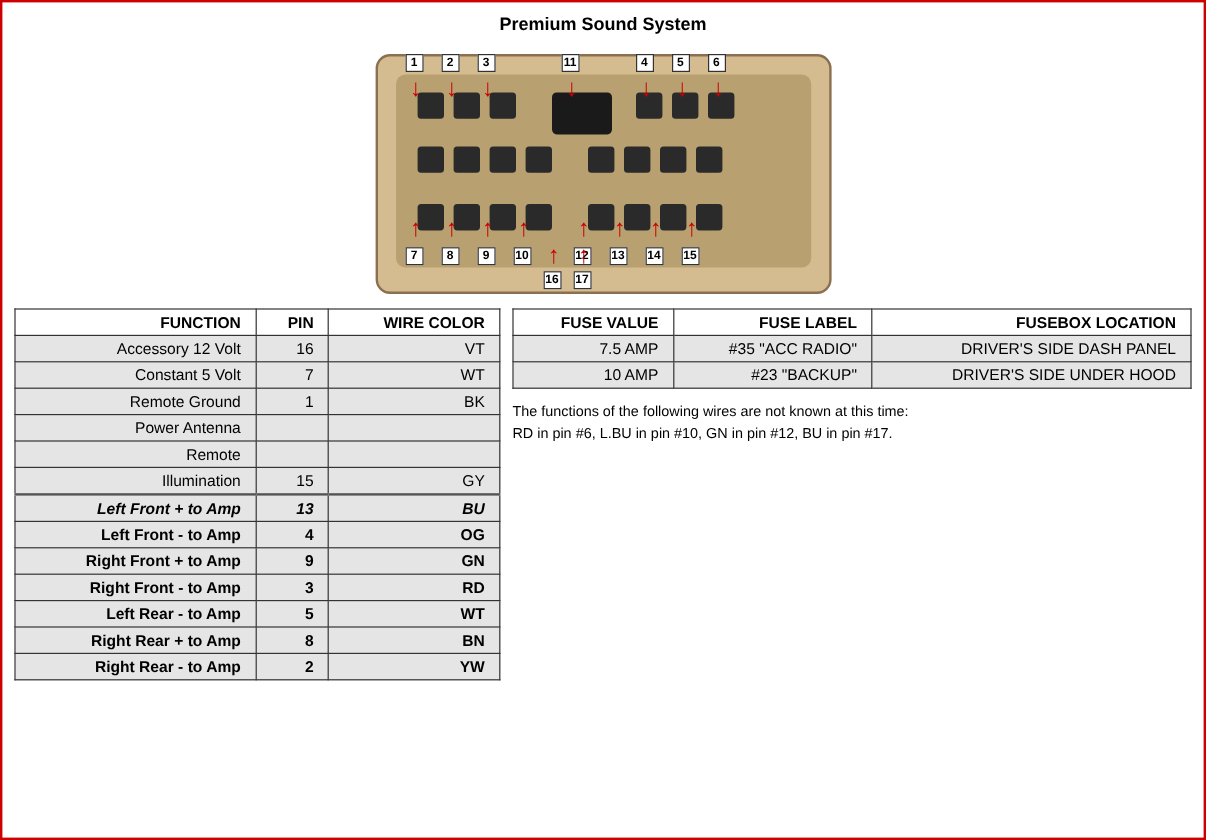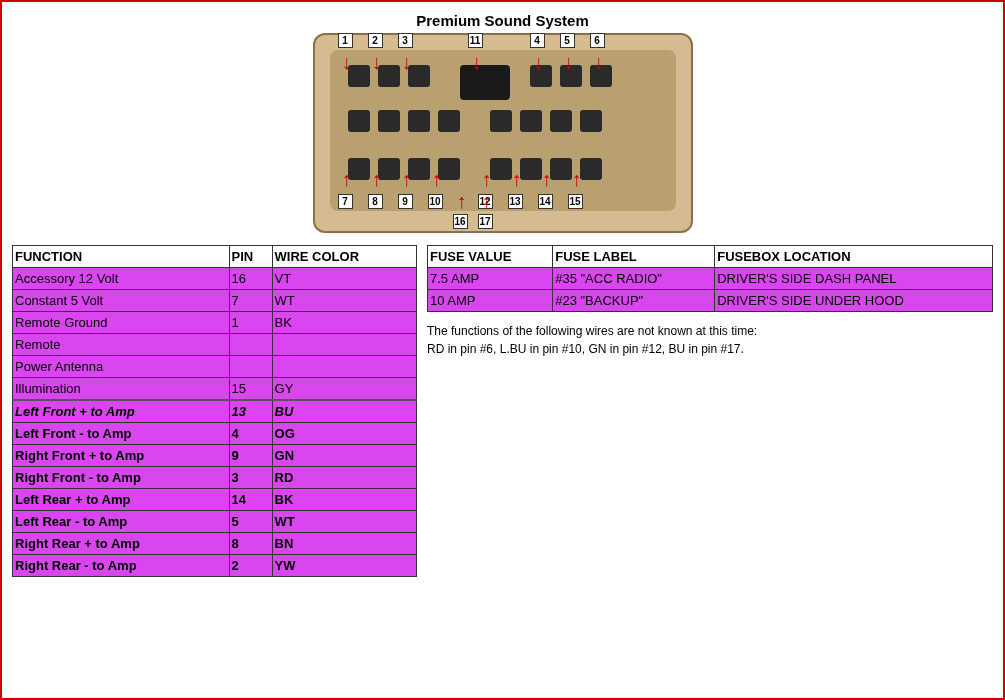--- a/index.html
+++ b/index.html
@@ -9,49 +9,49 @@
       font-size: 13px;
       width: 1005px;
       min-height: 700px;
       border: 2px solid #c00;
       padding: 10px;
     }
     h1 {
       text-align: center;
       font-size: 15px;
       font-weight: bold;
-      margin-bottom: 4px;
+      margin-bottom: 16px;
     }
     .tables-row {
       display: flex;
       gap: 10px;
       align-items: flex-start;
     }
     .left-table {
       flex: 0 0 405px;
     }
     .right-section {
       flex: 1;
     }
     table {
       border-collapse: collapse;
       width: 100%;
     }
     th, td {
       border: 1px solid #333;
-      padding: 3px 2px;
-      text-align: left;
+      padding: 3px 12px;
+      text-align: right;
       white-space: nowrap;
     }
     th {
       font-weight: bold;
       background: #fff;
     }
     td {
-      background: #d946ef;
+      background: #e5e5e5;
     }
     .section-gap td, .section-gap th {
       border-top: 2px solid #555;
       font-style: italic;
     }
     .bold-row td {
       font-weight: bold;
     }
     .note-text {
       margin-top: 10px;
@@ -207,26 +207,26 @@
             <td>Constant 5 Volt</td>
             <td>7</td>
             <td>WT</td>
           </tr>
           <tr>
             <td>Remote Ground</td>
             <td>1</td>
             <td>BK</td>
           </tr>
           <tr>
-            <td>Remote</td>
+            <td>Power Antenna</td>
             <td></td>
             <td></td>
           </tr>
           <tr>
-            <td>Power Antenna</td>
+            <td>Remote</td>
             <td></td>
             <td></td>
           </tr>
           <tr>
             <td>Illumination</td>
             <td>15</td>
             <td>GY</td>
           </tr>
           <tr class="section-gap bold-row">
             <td>Left Front + to Amp</td>
@@ -240,25 +240,20 @@
           </tr>
           <tr class="bold-row">
             <td>Right Front + to Amp</td>
             <td>9</td>
             <td>GN</td>
           </tr>
           <tr class="bold-row">
             <td>Right Front - to Amp</td>
             <td>3</td>
             <td>RD</td>
-          </tr>
-          <tr class="bold-row">
-            <td>Left Rear + to Amp</td>
-            <td>14</td>
-            <td>BK</td>
           </tr>
           <tr class="bold-row">
             <td>Left Rear - to Amp</td>
             <td>5</td>
             <td>WT</td>
           </tr>
           <tr class="bold-row">
             <td>Right Rear + to Amp</td>
             <td>8</td>
             <td>BN</td>

